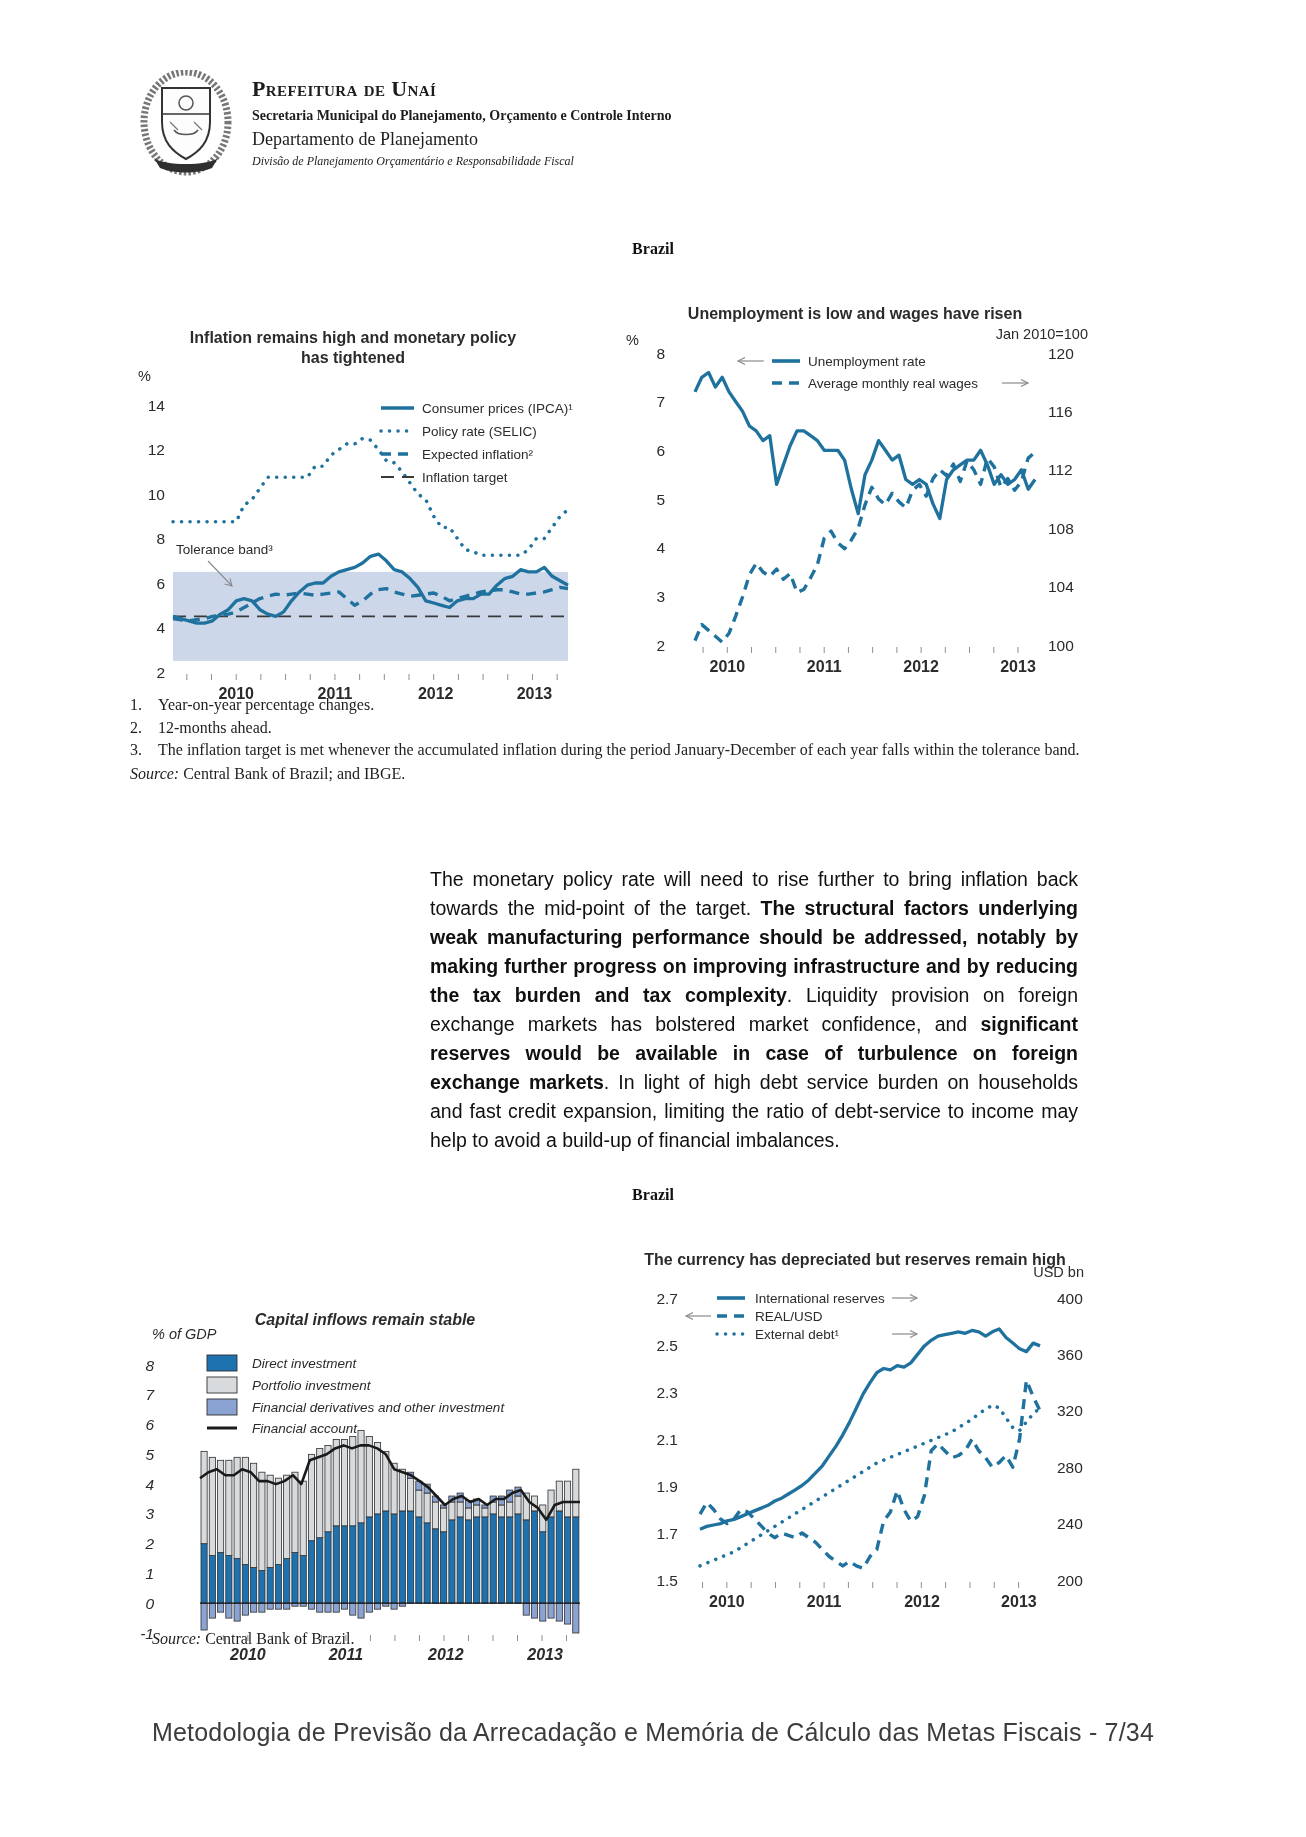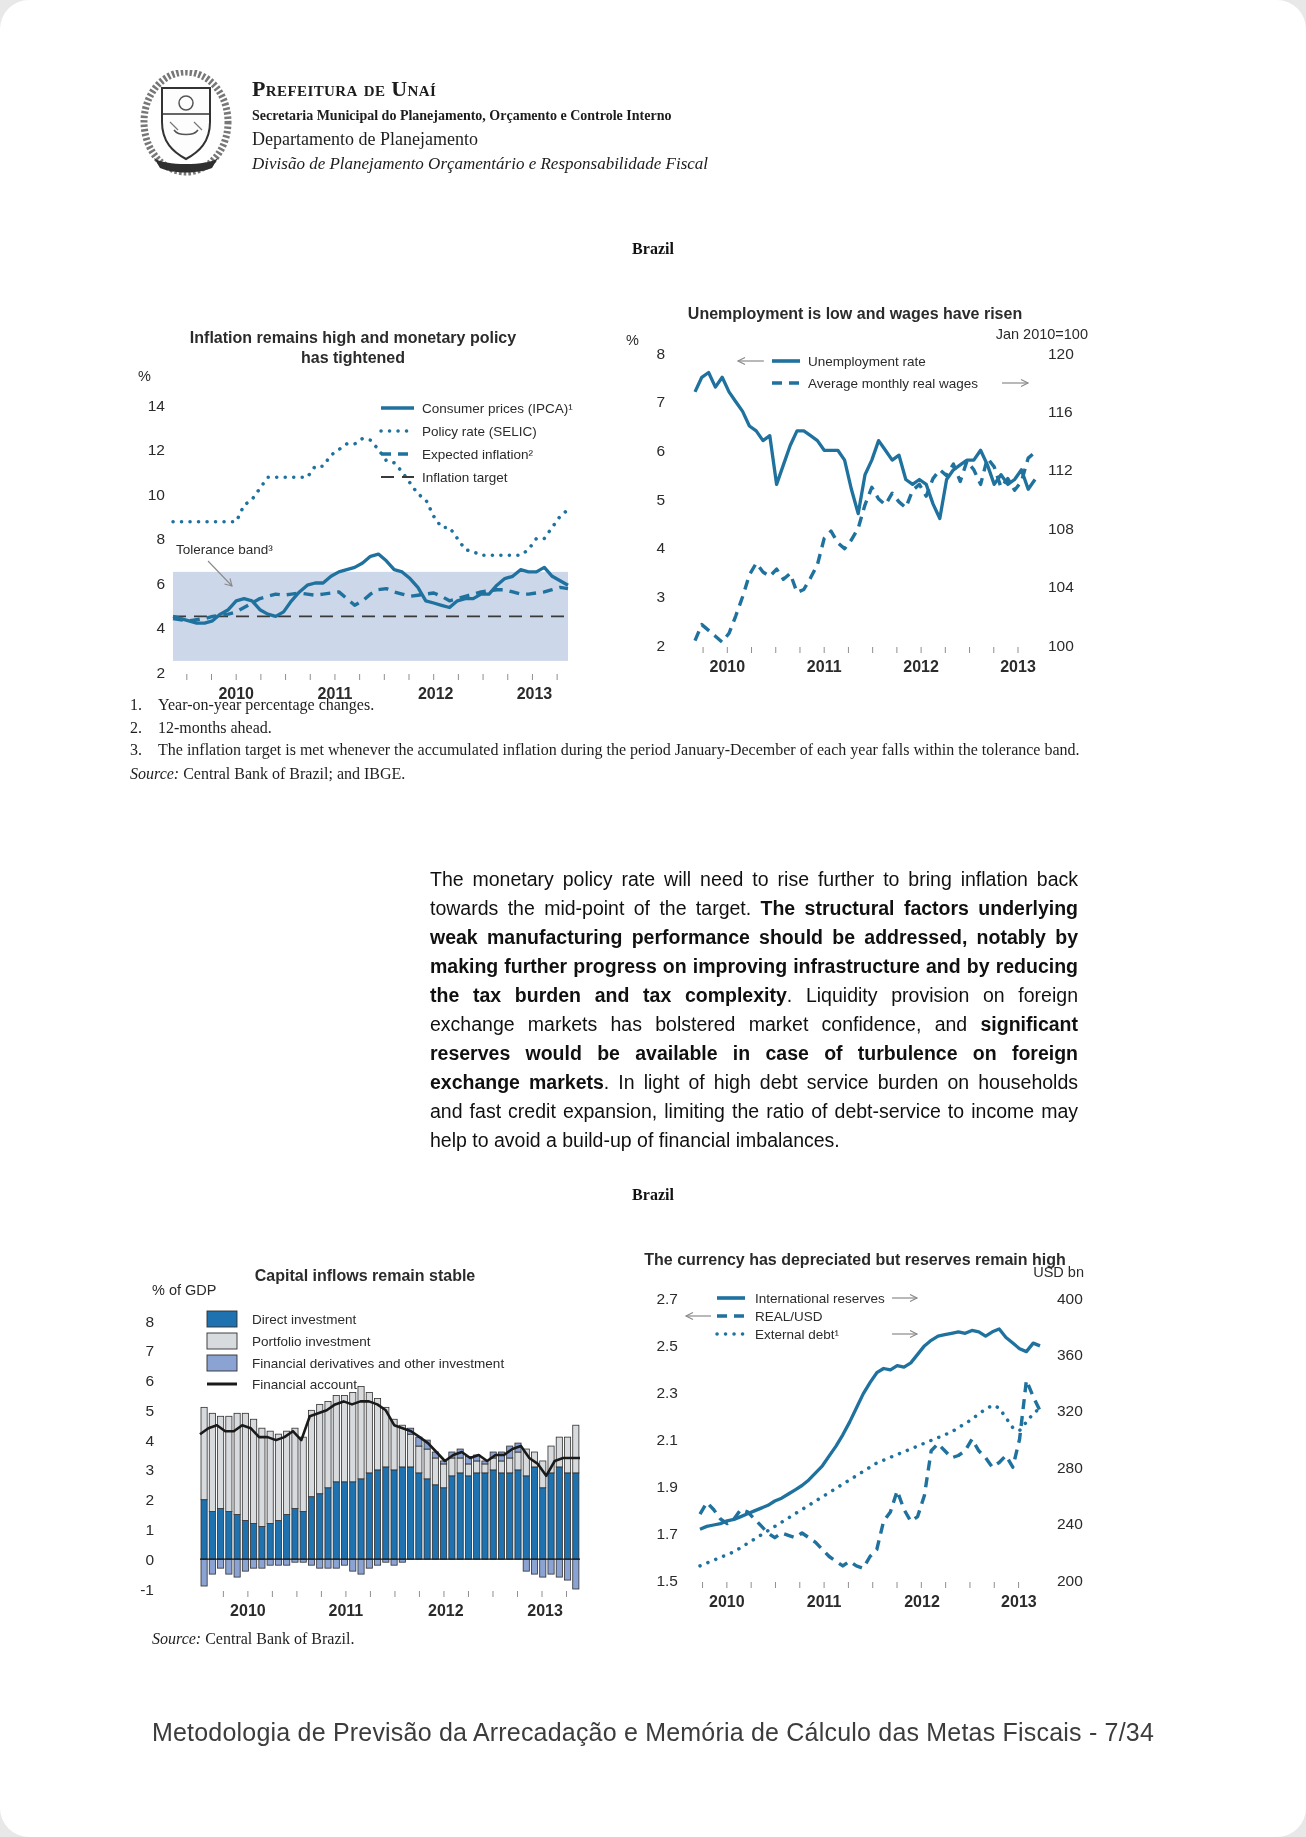--- a/index.html
+++ b/index.html
@@ -1,35 +1,35 @@
 <!DOCTYPE html>
 <html><head>
 <meta charset="utf-8">
 <style>
   html,body{margin:0;padding:0;background:#e8e8e8;}
   .page{position:relative;width:1306px;height:1837px;background:#ffffff;margin:0 auto;
-        font-family:"Liberation Sans",sans-serif;color:#1c1c1c;overflow:hidden;border-radius:29px;}
+        font-family:"Liberation Sans",sans-serif;color:#1c1c1c;overflow:hidden;}
   
   .header{position:absolute;left:140px;top:70px;display:flex;gap:20px;}
   .logo{width:92px;height:106px;flex:none;}
   .header-text{padding-top:6px;font-family:"Liberation Serif",serif;}
   .h-line1{font-size:22px;font-weight:bold;font-variant:small-caps;letter-spacing:.4px;}
   .h-line2{font-size:14px;font-weight:bold;margin-top:6px;}
   .h-line3{font-size:18px;margin-top:5px;}
-  .h-line4{font-size:17px;font-style:italic;margin-top:4px;}
+  .h-line4{font-size:12px;font-style:italic;margin-top:4px;}
   
   .section-title{position:absolute;left:0;width:1306px;text-align:center;
         font-family:"Liberation Serif",serif;font-weight:bold;font-size:16px;color:#111;}
   #brazil1{top:240px;}
   #brazil2{top:1186px;}
   
   .chart{position:absolute;width:470px;margin:0;}
   #chart1{left:118px;top:290px;height:400px;margin-top:32px;}
   #chart2{left:620px;top:290px;height:400px;}
-  #chart3{left:130px;top:1256px;height:430px;}
+  #chart3{left:130px;top:1300px;height:430px;font-style:italic;}
   #chart4{left:620px;top:1240px;height:430px;}
   .chart svg.plot{position:absolute;left:0;top:0;}
   .chart-title{position:absolute;left:0;right:0;text-align:center;font-weight:bold;
         font-size:16px;line-height:20px;white-space:pre-line;color:#2b2b2b;}
   #chart1 .chart-title{top:6px;}
   #chart2 .chart-title{top:14px;}
   #chart3 .chart-title{top:10px;}
   #chart4 .chart-title{top:10px;}
   .unit{position:absolute;font-size:14.5px;color:#2b2b2b;}
   #chart1 .unit-left{left:20px;top:46px;}

